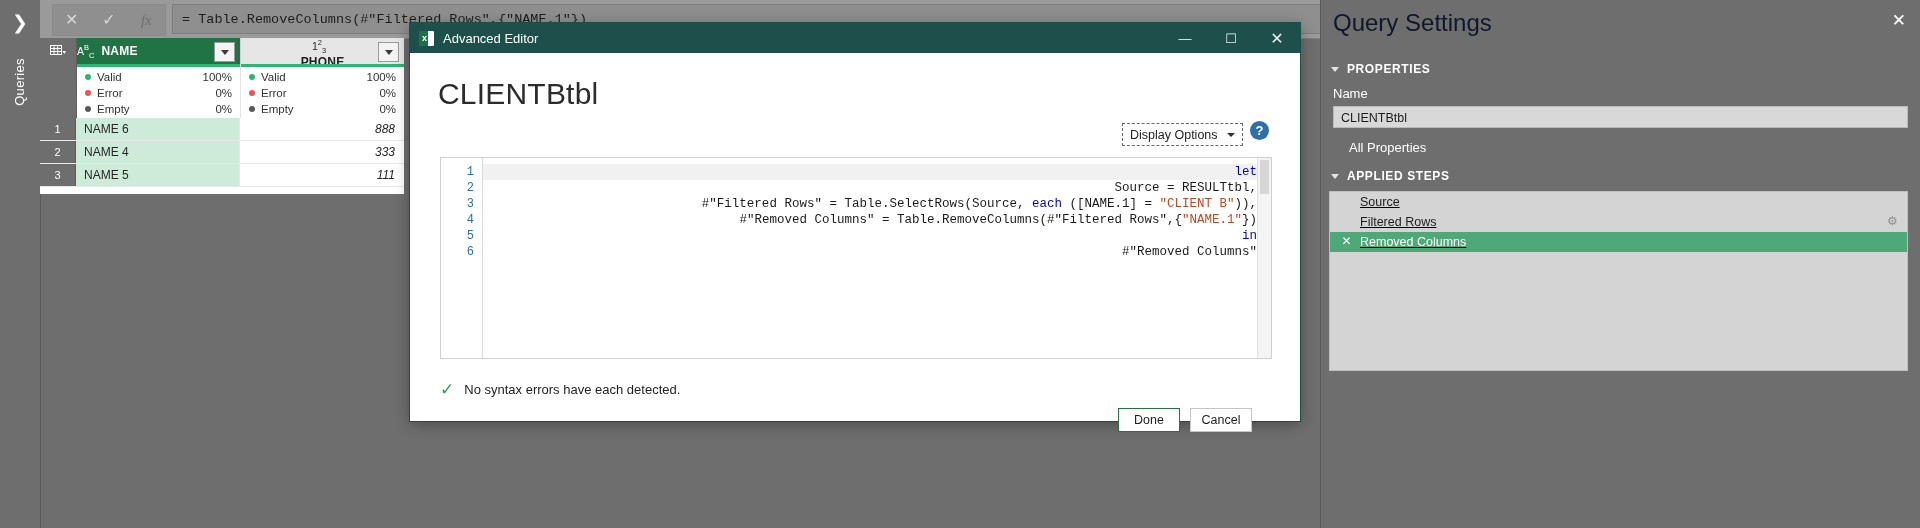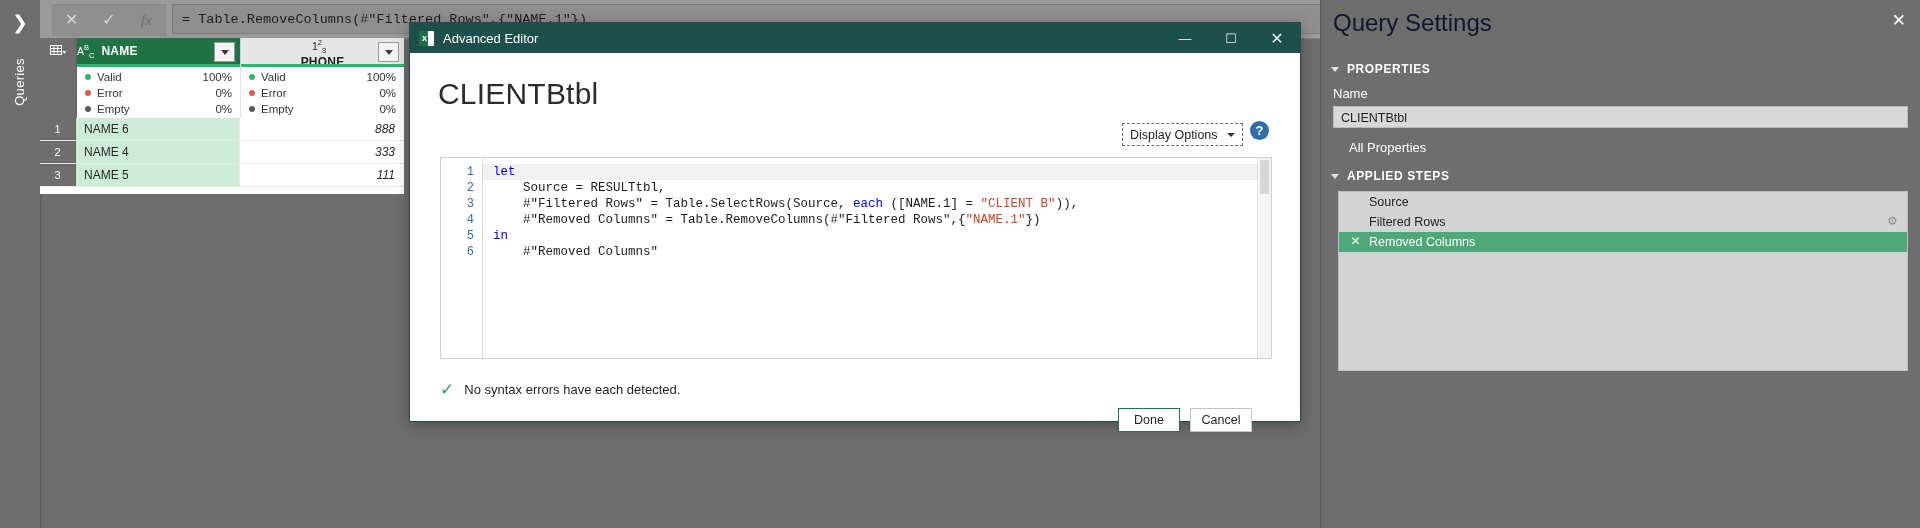--- a/index.html
+++ b/index.html
@@ -151,21 +151,21 @@
     border:1px solid #cfcfcf;background:#ffffff;display:flex;overflow:hidden;
   }
   #gutter{
     width:42px;background:#ffffff;border-right:1px solid #dcdcdc;
     padding-top:6px;box-sizing:border-box;flex:none;
   }
   .gutter-num{
     height:16px;line-height:16px;text-align:right;padding-right:8px;
     color:#2b70a8;font-family:"Liberation Mono",monospace;font-size:12px;
   }
-  #code-lines{flex:1;padding-top:6px;position:relative;}
+  #code-lines{flex:1;padding-top:6px;position:relative;text-align:right;}
   .code-line{
     height:16px;line-height:16px;font-family:"Liberation Mono",monospace;
     font-size:12.5px;color:#1b1b1b;white-space:pre;padding-left:10px;
   }
   .code-line.first{background:#f1f1f1;}
   .kw{color:#0000d0;}
   .str{color:#c04a26;}
   #vscroll{
     width:13px;background:#f4f4f4;border-left:1px solid #e0e0e0;flex:none;position:relative;
   }
@@ -204,22 +204,23 @@
     width:0;height:0;border-left:4px solid transparent;border-right:4px solid transparent;
     border-top:5px solid #e4e4e4;margin-right:8px;
   }
   #qs-name-label{margin-left:12px;margin-top:10px;color:#ffffff;font-size:13px;}
   #qs-name-input{
     margin:5px 12px 0 12px;height:22px;background:#d8d8d8;border:1px solid #b9b9b9;
     color:#1d1d1d;font-size:12.5px;line-height:22px;padding-left:7px;box-sizing:border-box;
   }
   #qs-all-properties{margin-left:28px;margin-top:12px;color:#ffffff;font-size:13px;cursor:pointer;}
   #applied-steps-list{
-    margin:8px 12px 0 17px;background:#d4d4d4;height:180px;border:1px solid #bfbfbf;
+    margin:8px 12px 0 8px;background:#d4d4d4;height:180px;border:1px solid #bfbfbf;
     box-sizing:border-box;
+    text-decoration:underline;
   }
   .step-item{
     height:20px;display:flex;align-items:center;font-size:12.5px;color:#1d1d1d;
     position:relative;padding-left:30px;box-sizing:border-box;cursor:pointer;
   }
   .step-item.active{background:#4ea877;color:#ffffff;}
   .step-del{
     position:absolute;left:10px;top:3px;width:13px;height:13px;color:#fff;
     font-size:12px;line-height:13px;text-align:center;cursor:pointer;
   }

